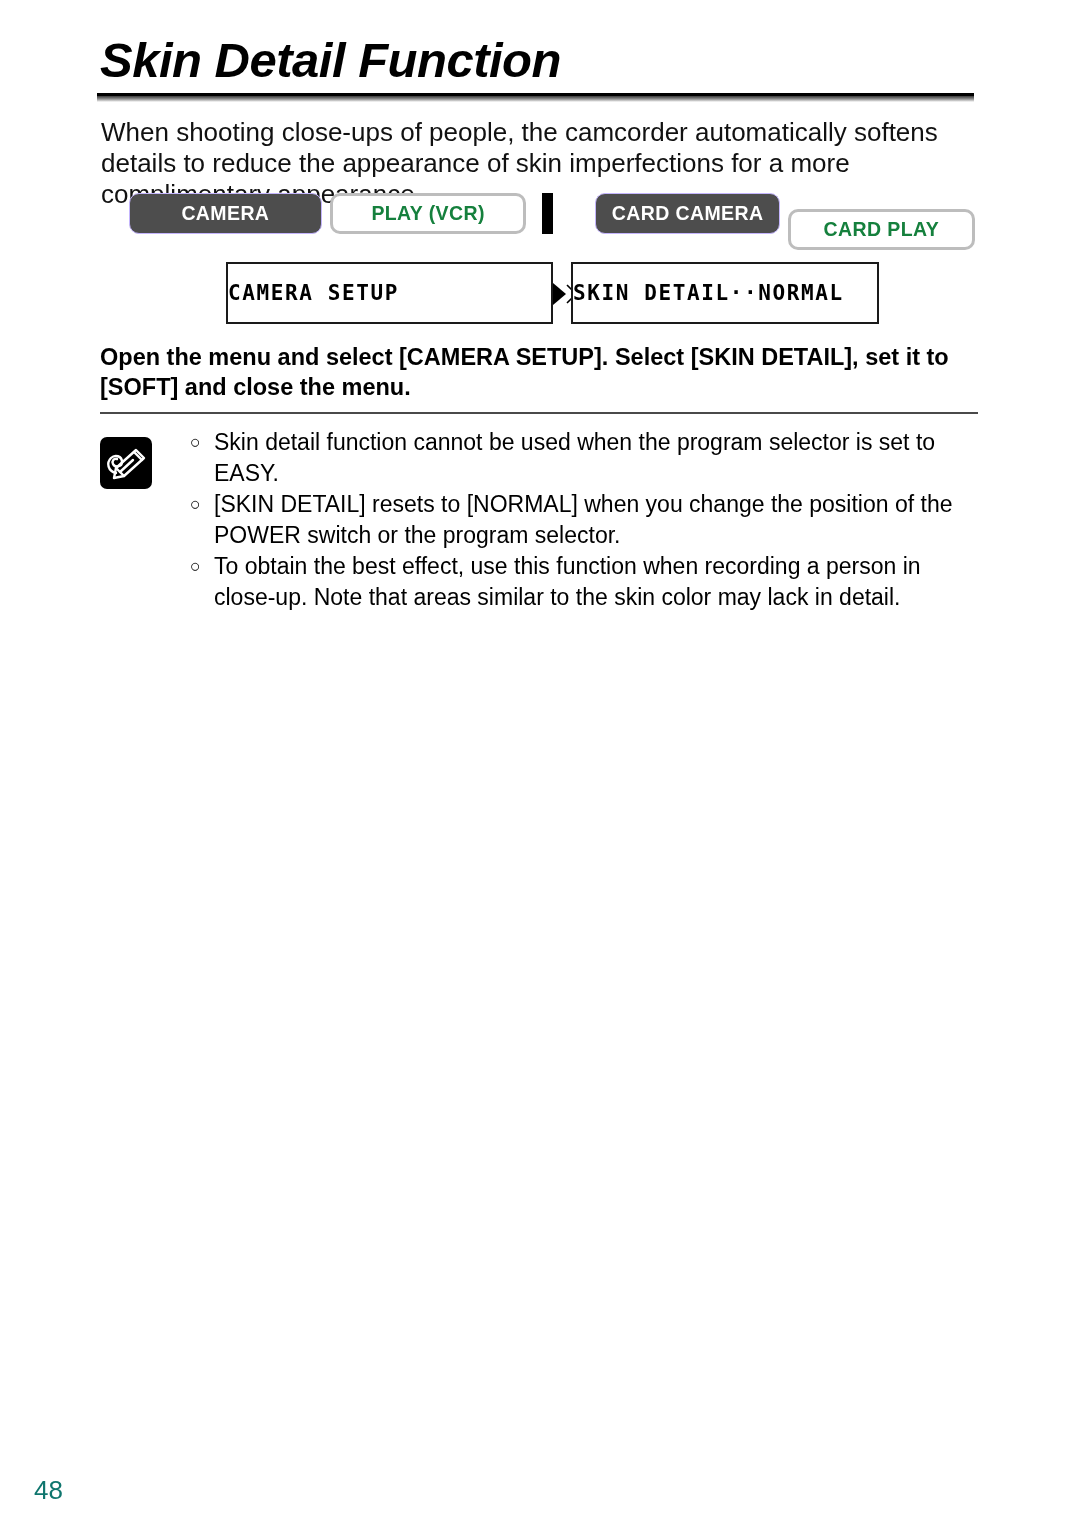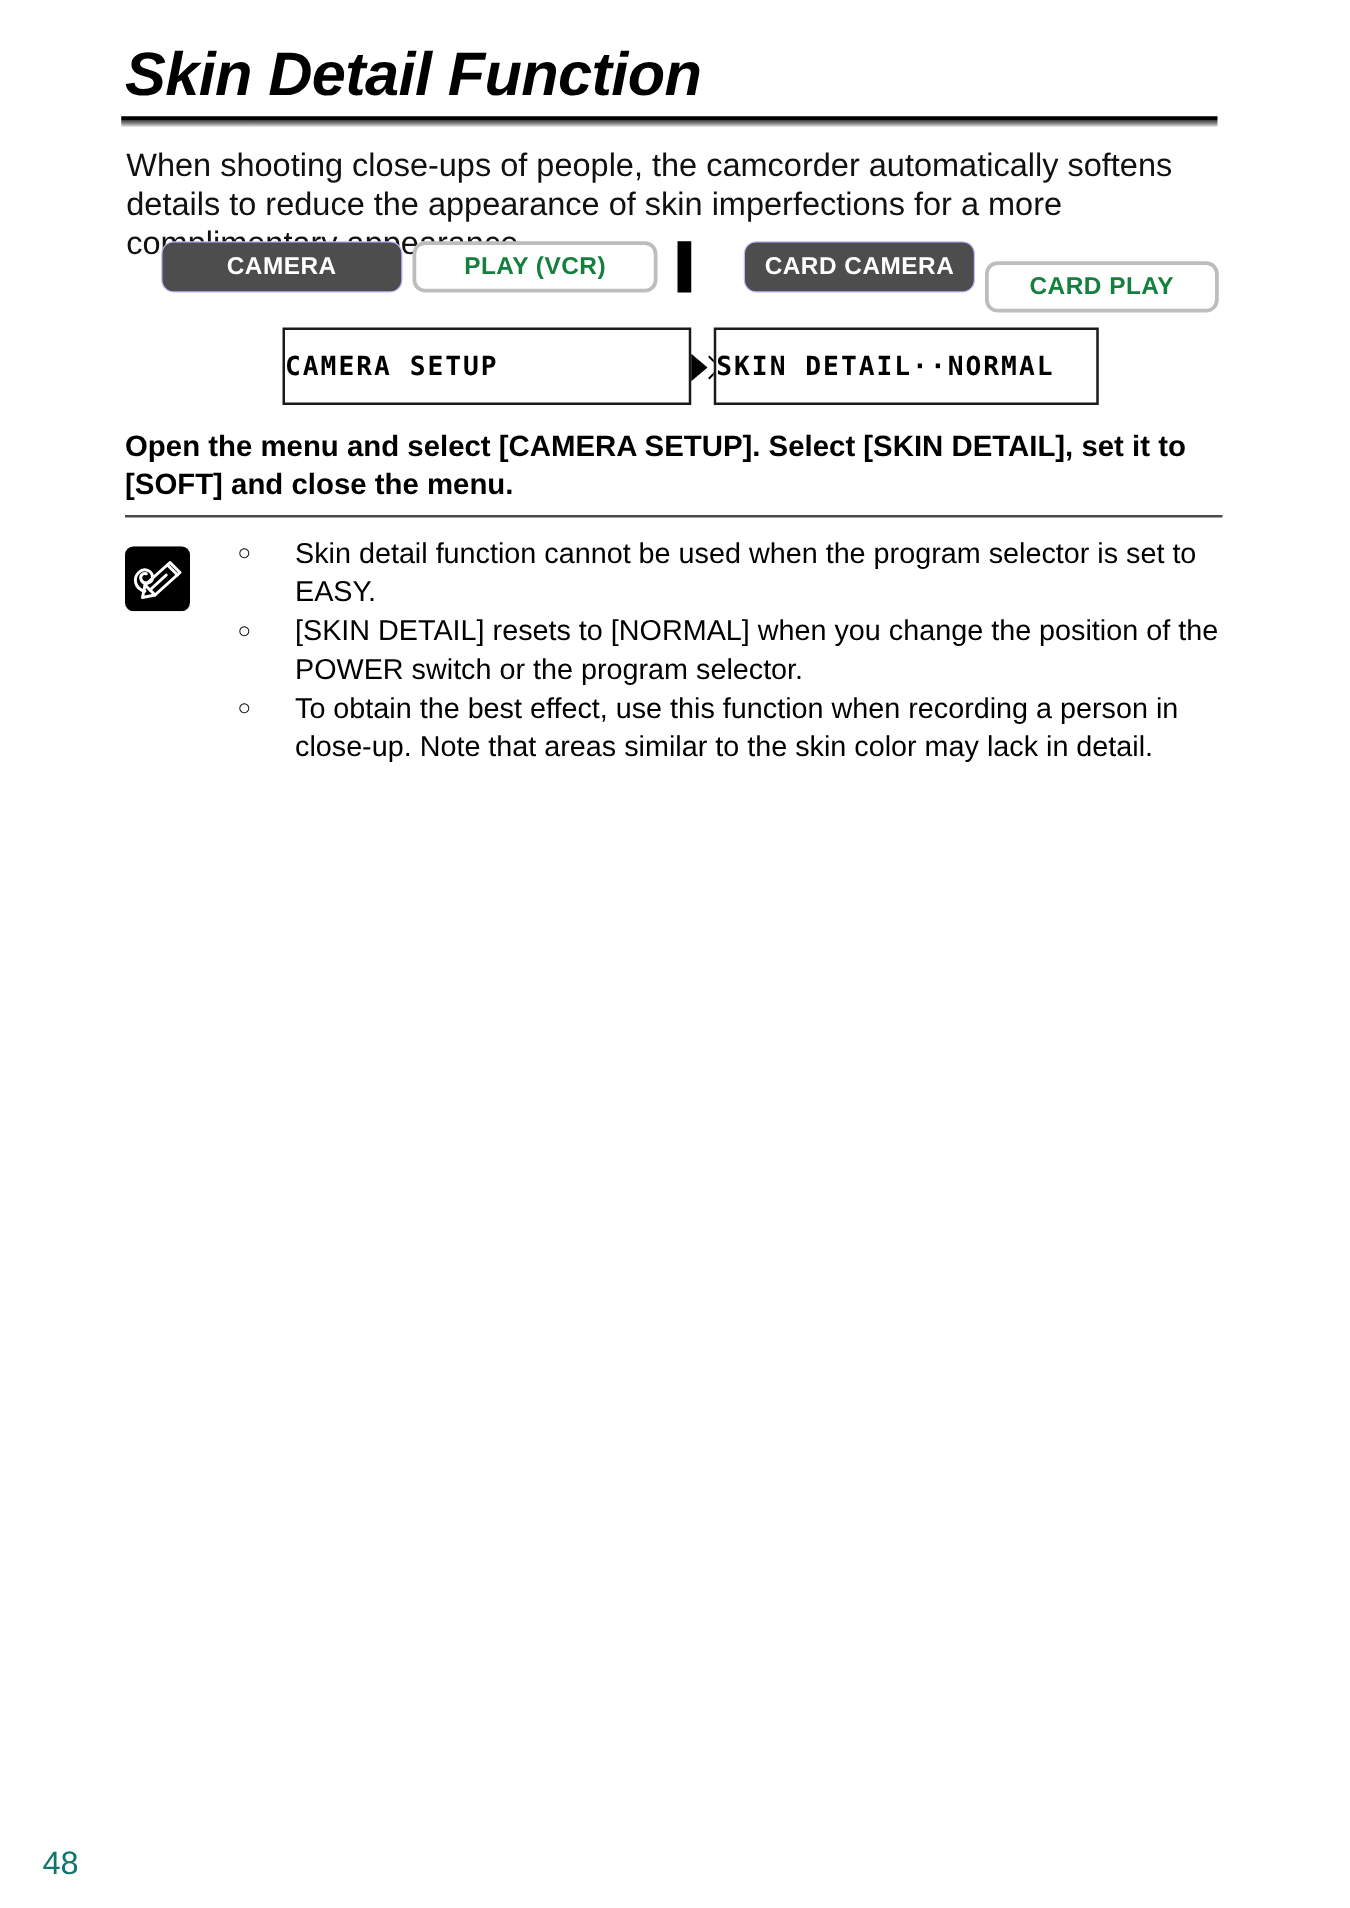--- a/index.html
+++ b/index.html
@@ -198,21 +198,20 @@
   }
   .note-bullet {
     flex: none;
     width: 24px;
     font-size: 18px;
     line-height: 31px;
     color: #000000;
   }
   .note-text {
     flex: 1;
-    margin-left: 22px;
   }
 
   
   .page-number {
     position: absolute;
     left: 34px;
     top: 1475px;
     font-size: 26px;
     color: #0f766e;
   }

